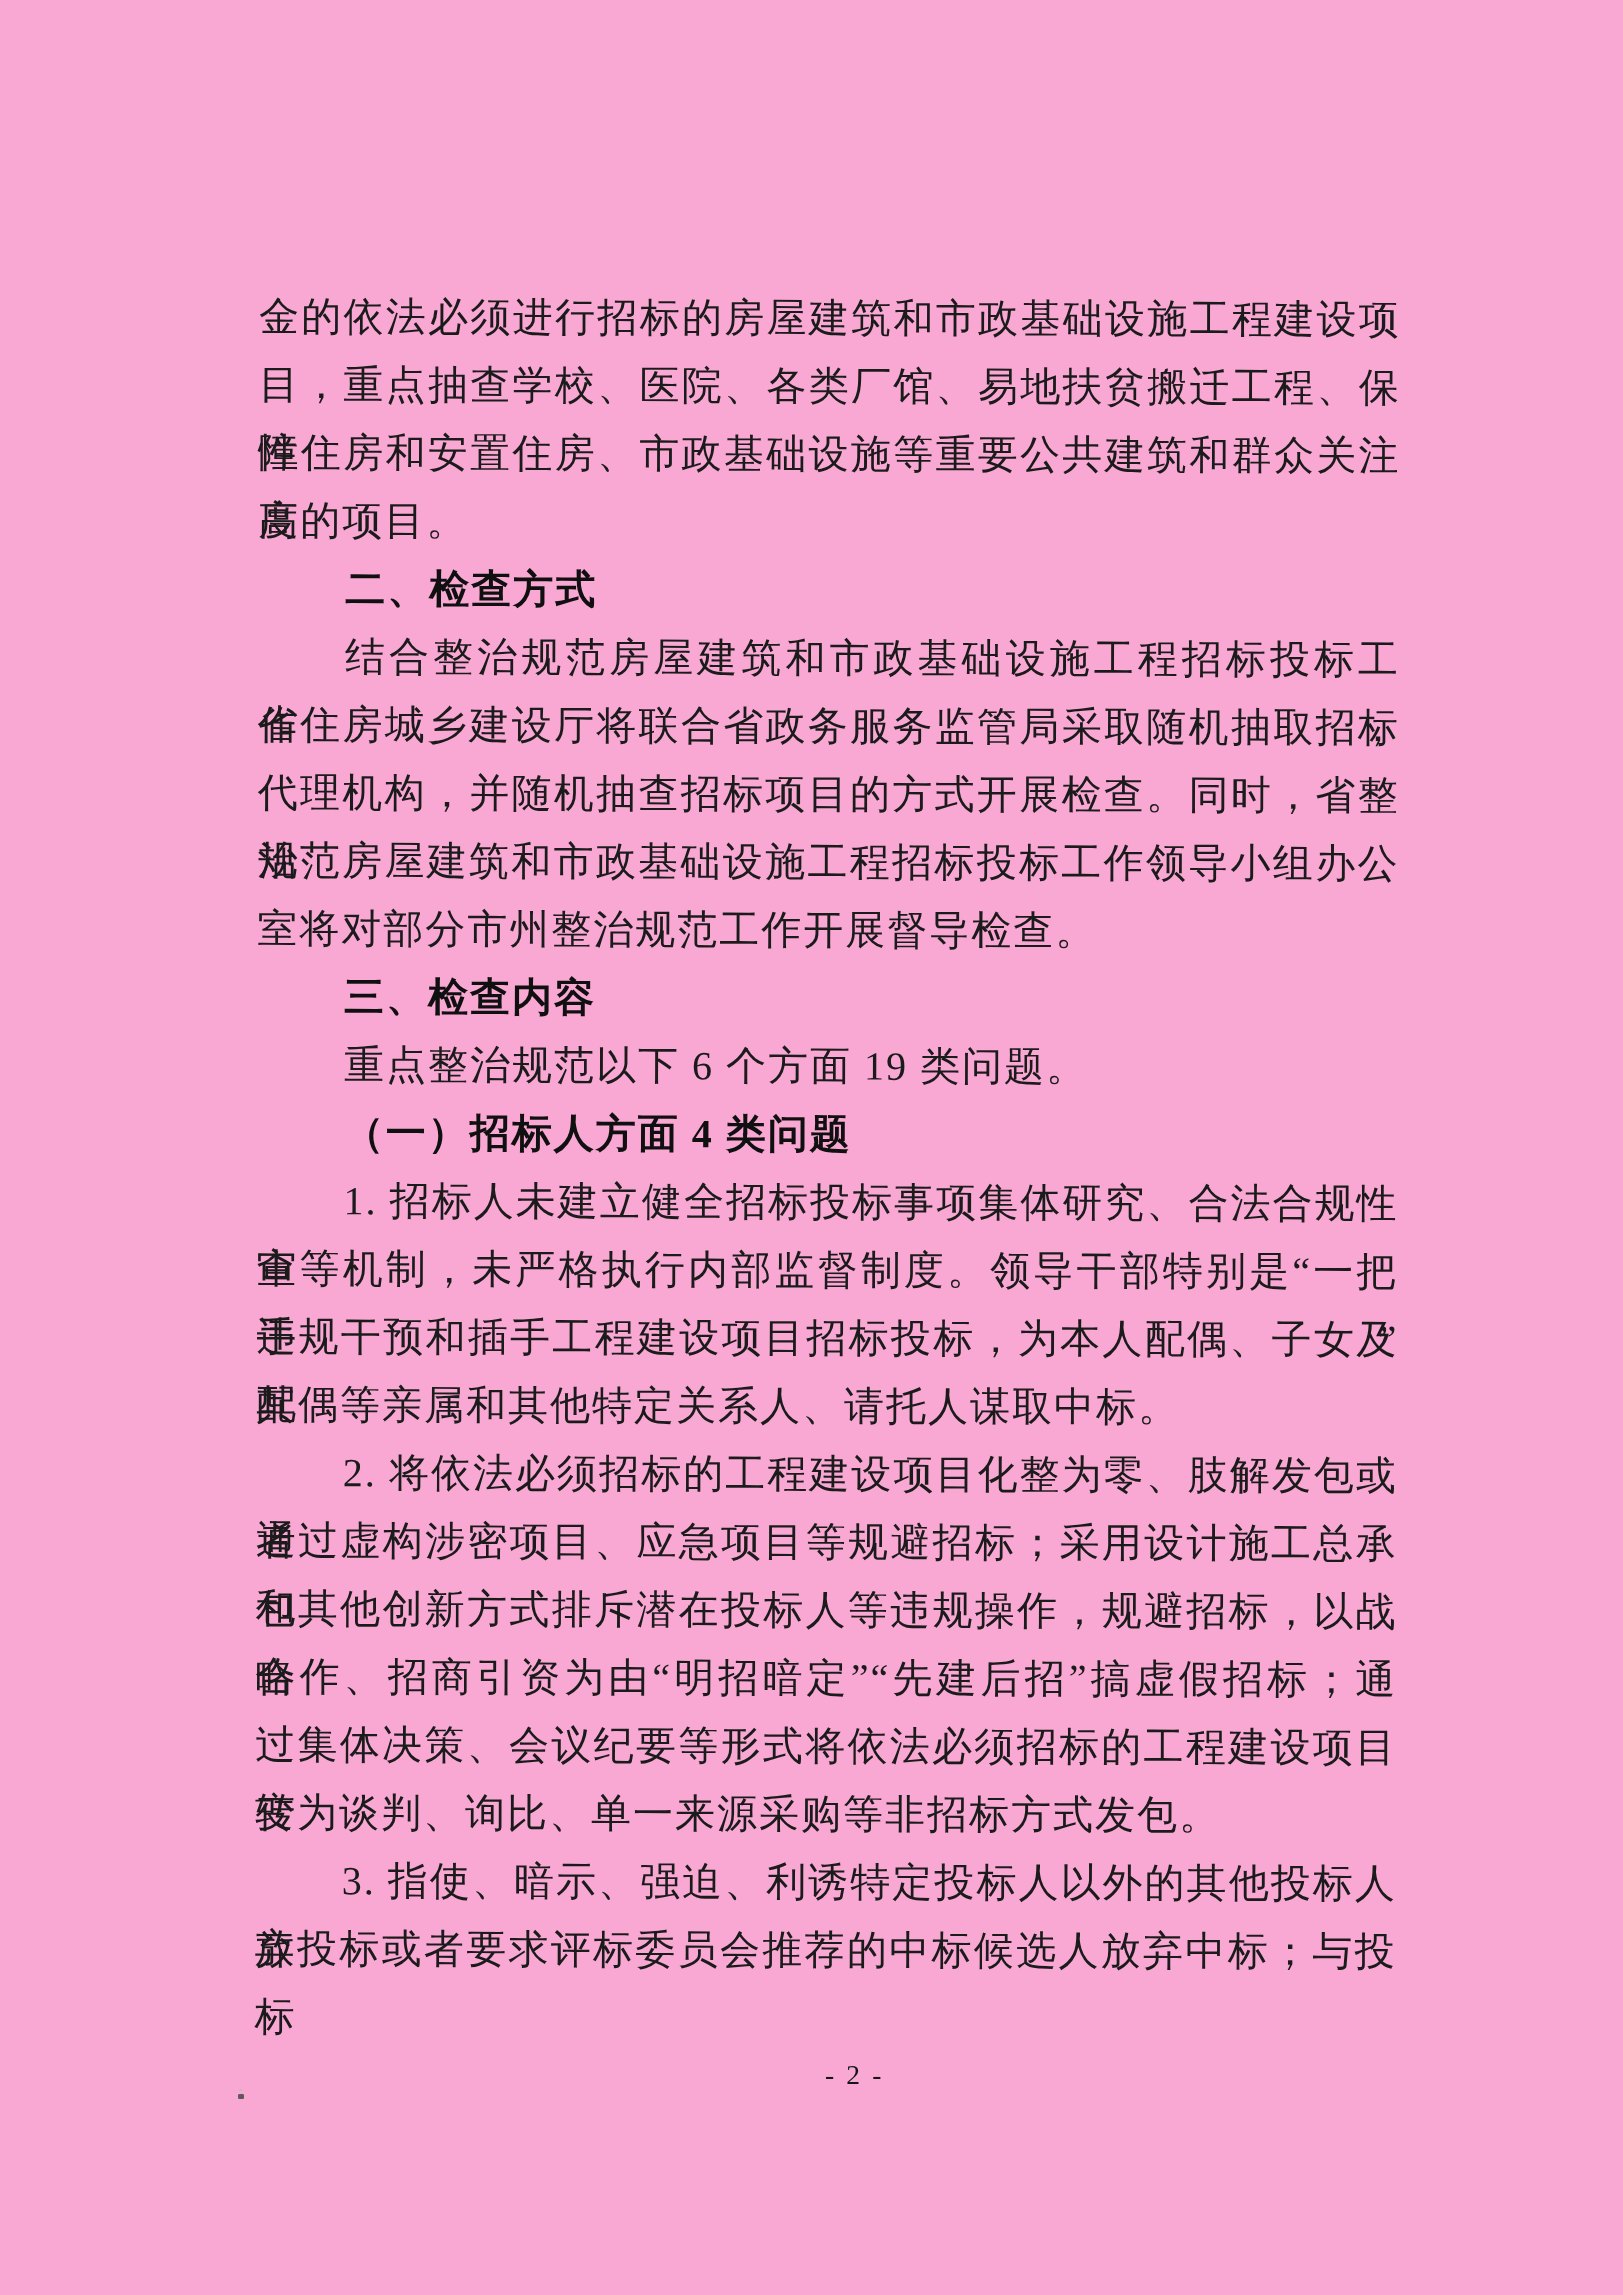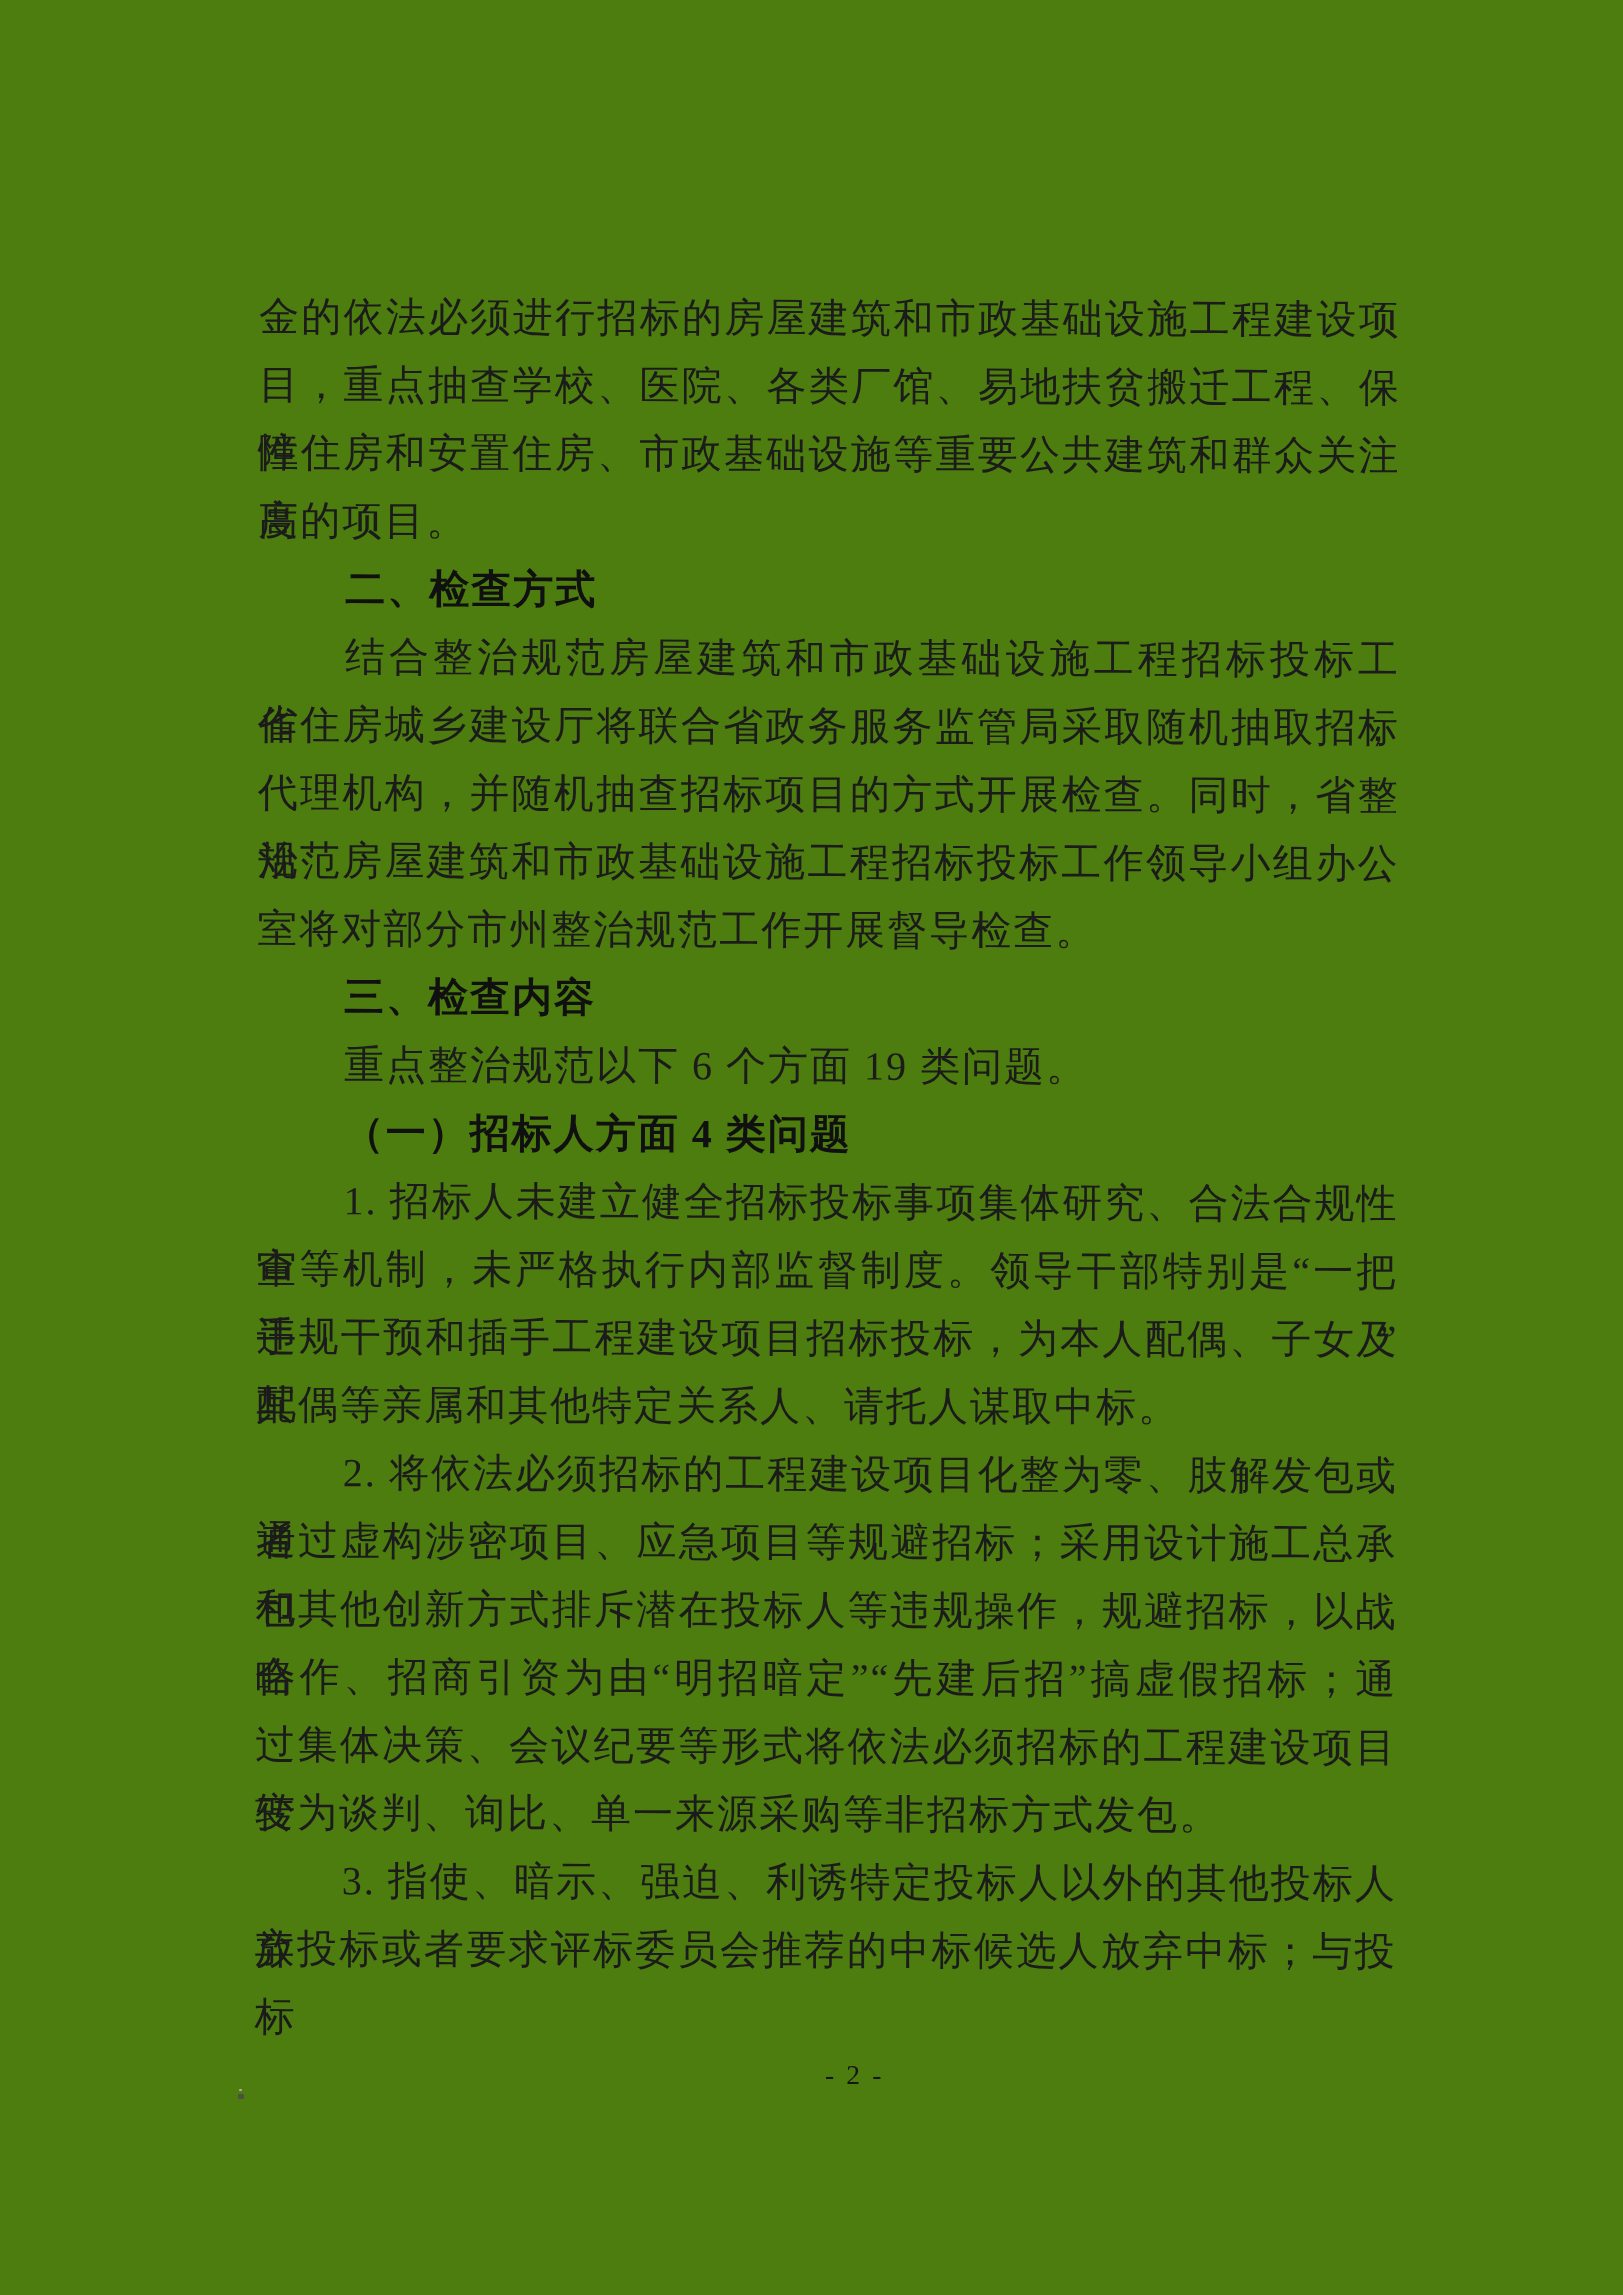--- a/index.html
+++ b/index.html
@@ -4,21 +4,21 @@
 <style>
   html, body {
     margin: 0;
     padding: 0;
     background: #ffffff;
   }
   .page {
     position: relative;
     width: 1623px;
     height: 2295px;
-    background: #4d7c0f;
+    background: #f9a8d4;
     overflow: hidden;
     font-family: "Liberation Serif", "DejaVu Serif", serif;
   }
   .content {
     position: absolute;
     left: 259px;
     top: 283px;
     width: 1142px;
     transform: rotate(0.15deg);
     transform-origin: 0 0;

